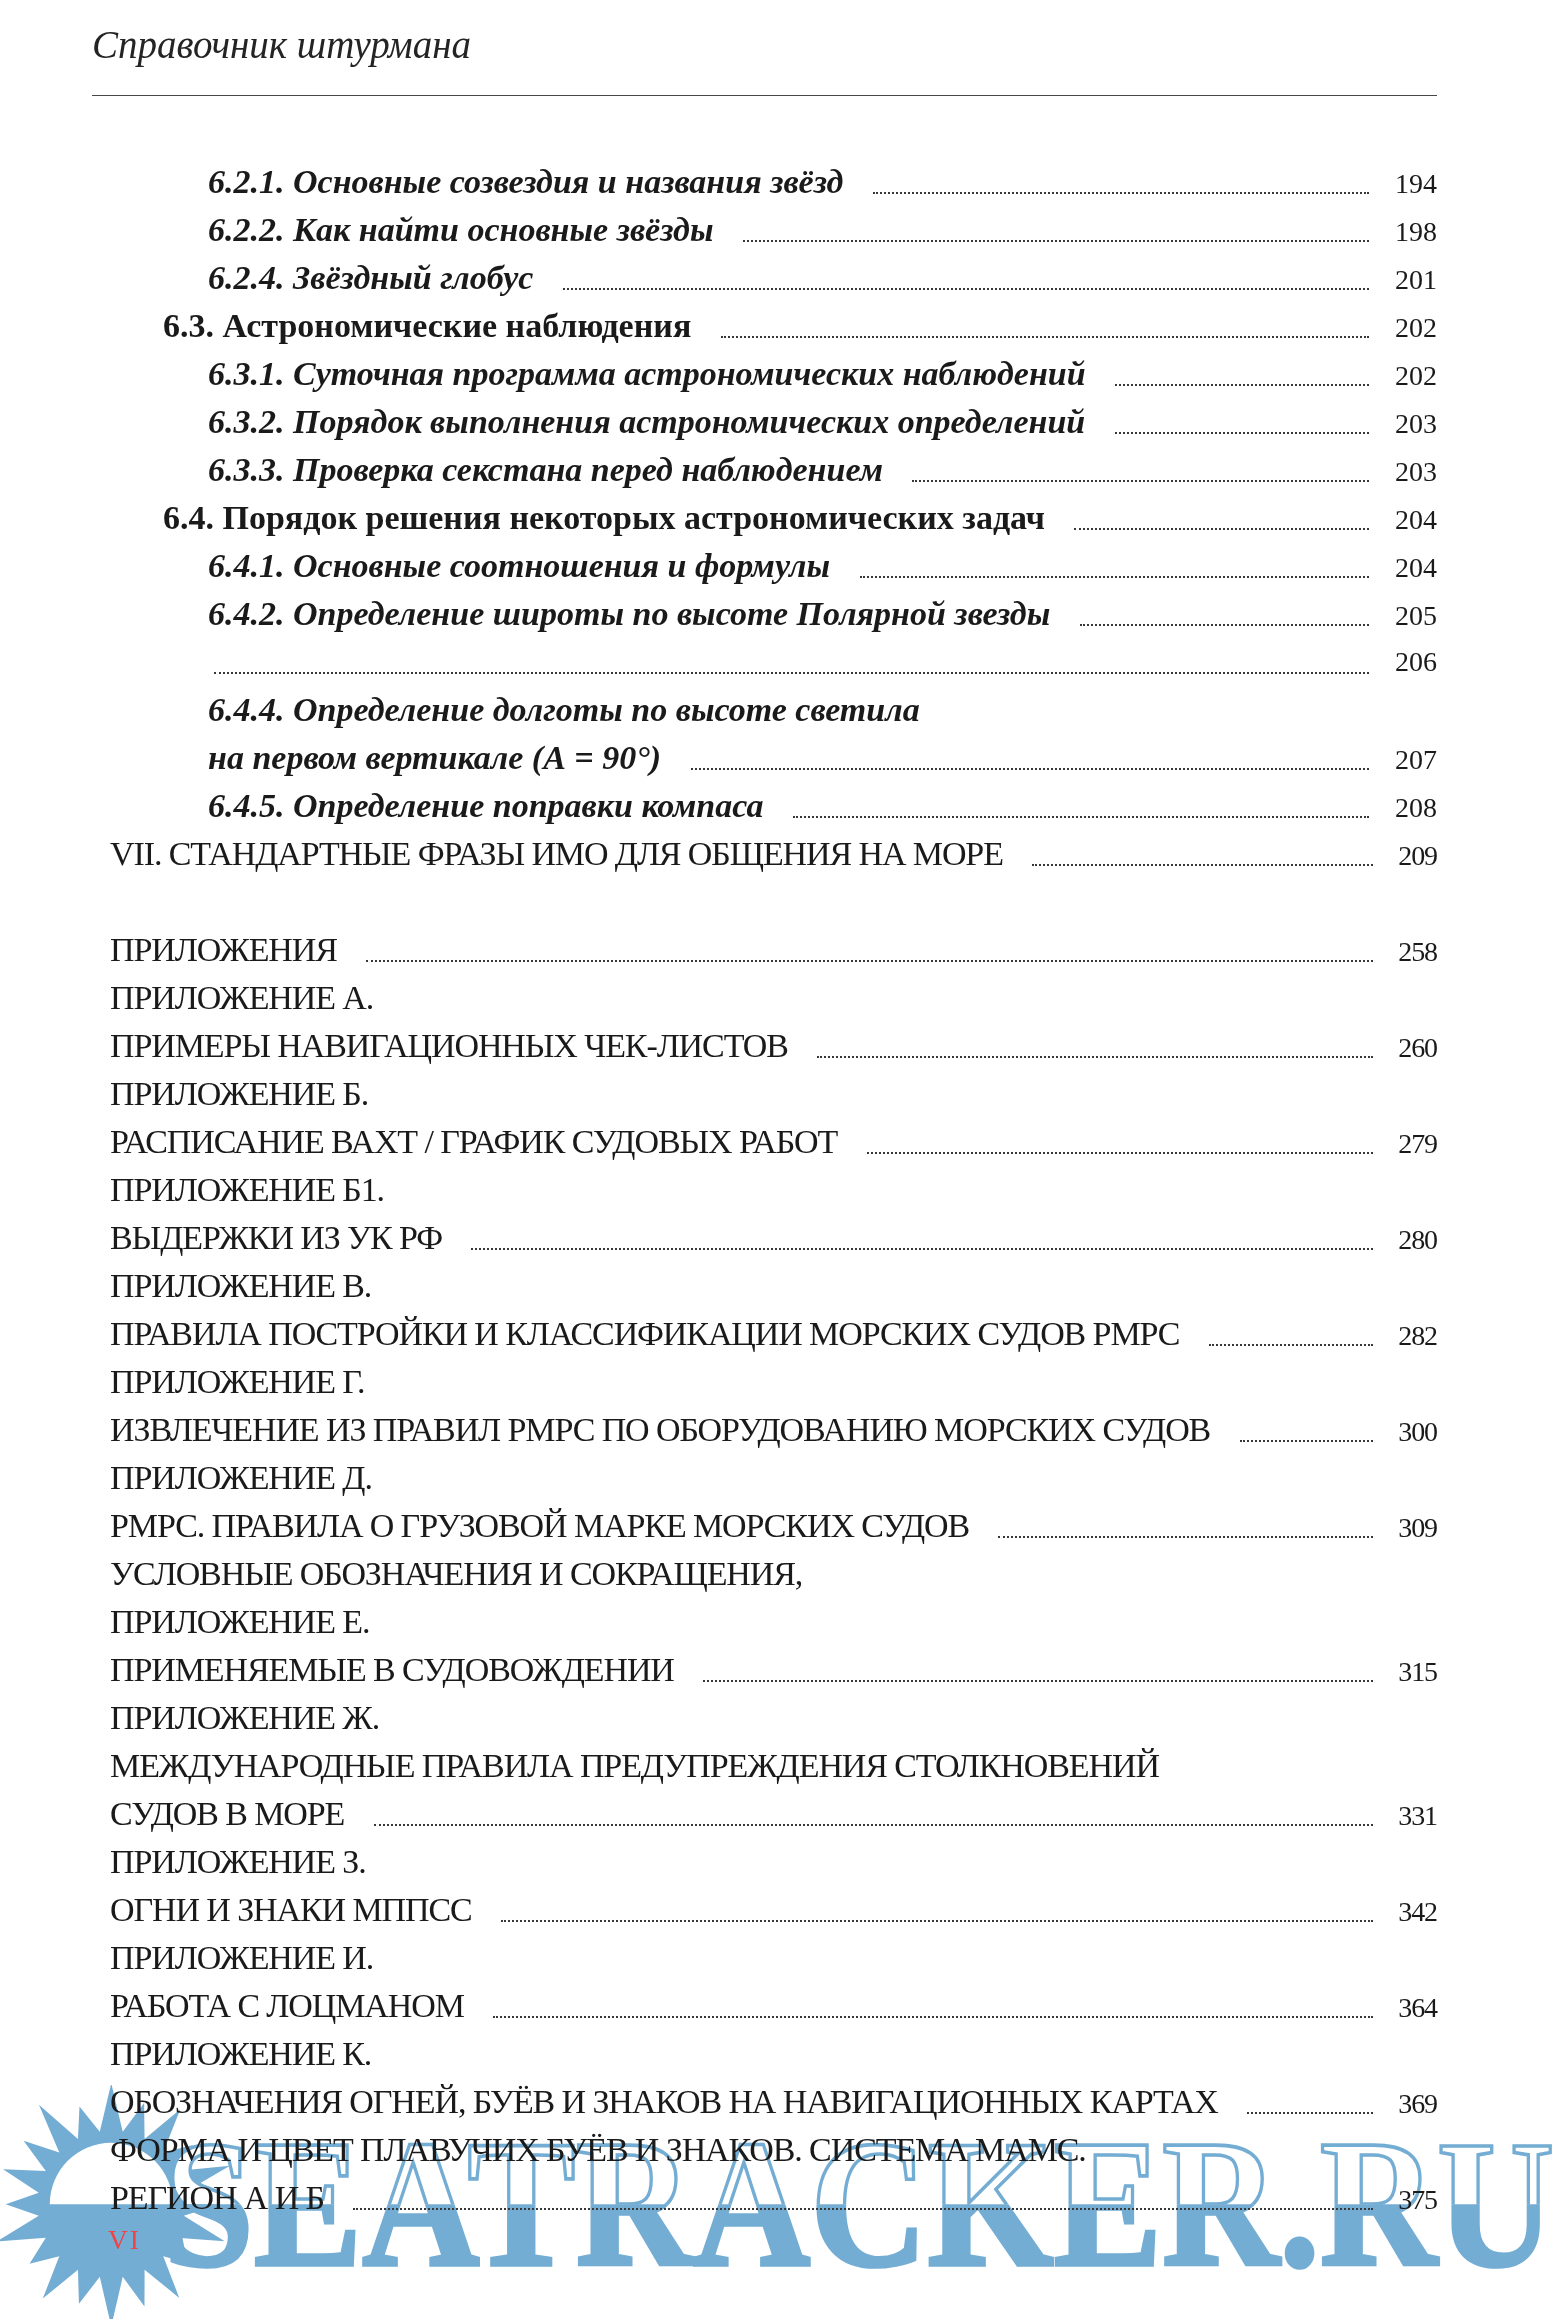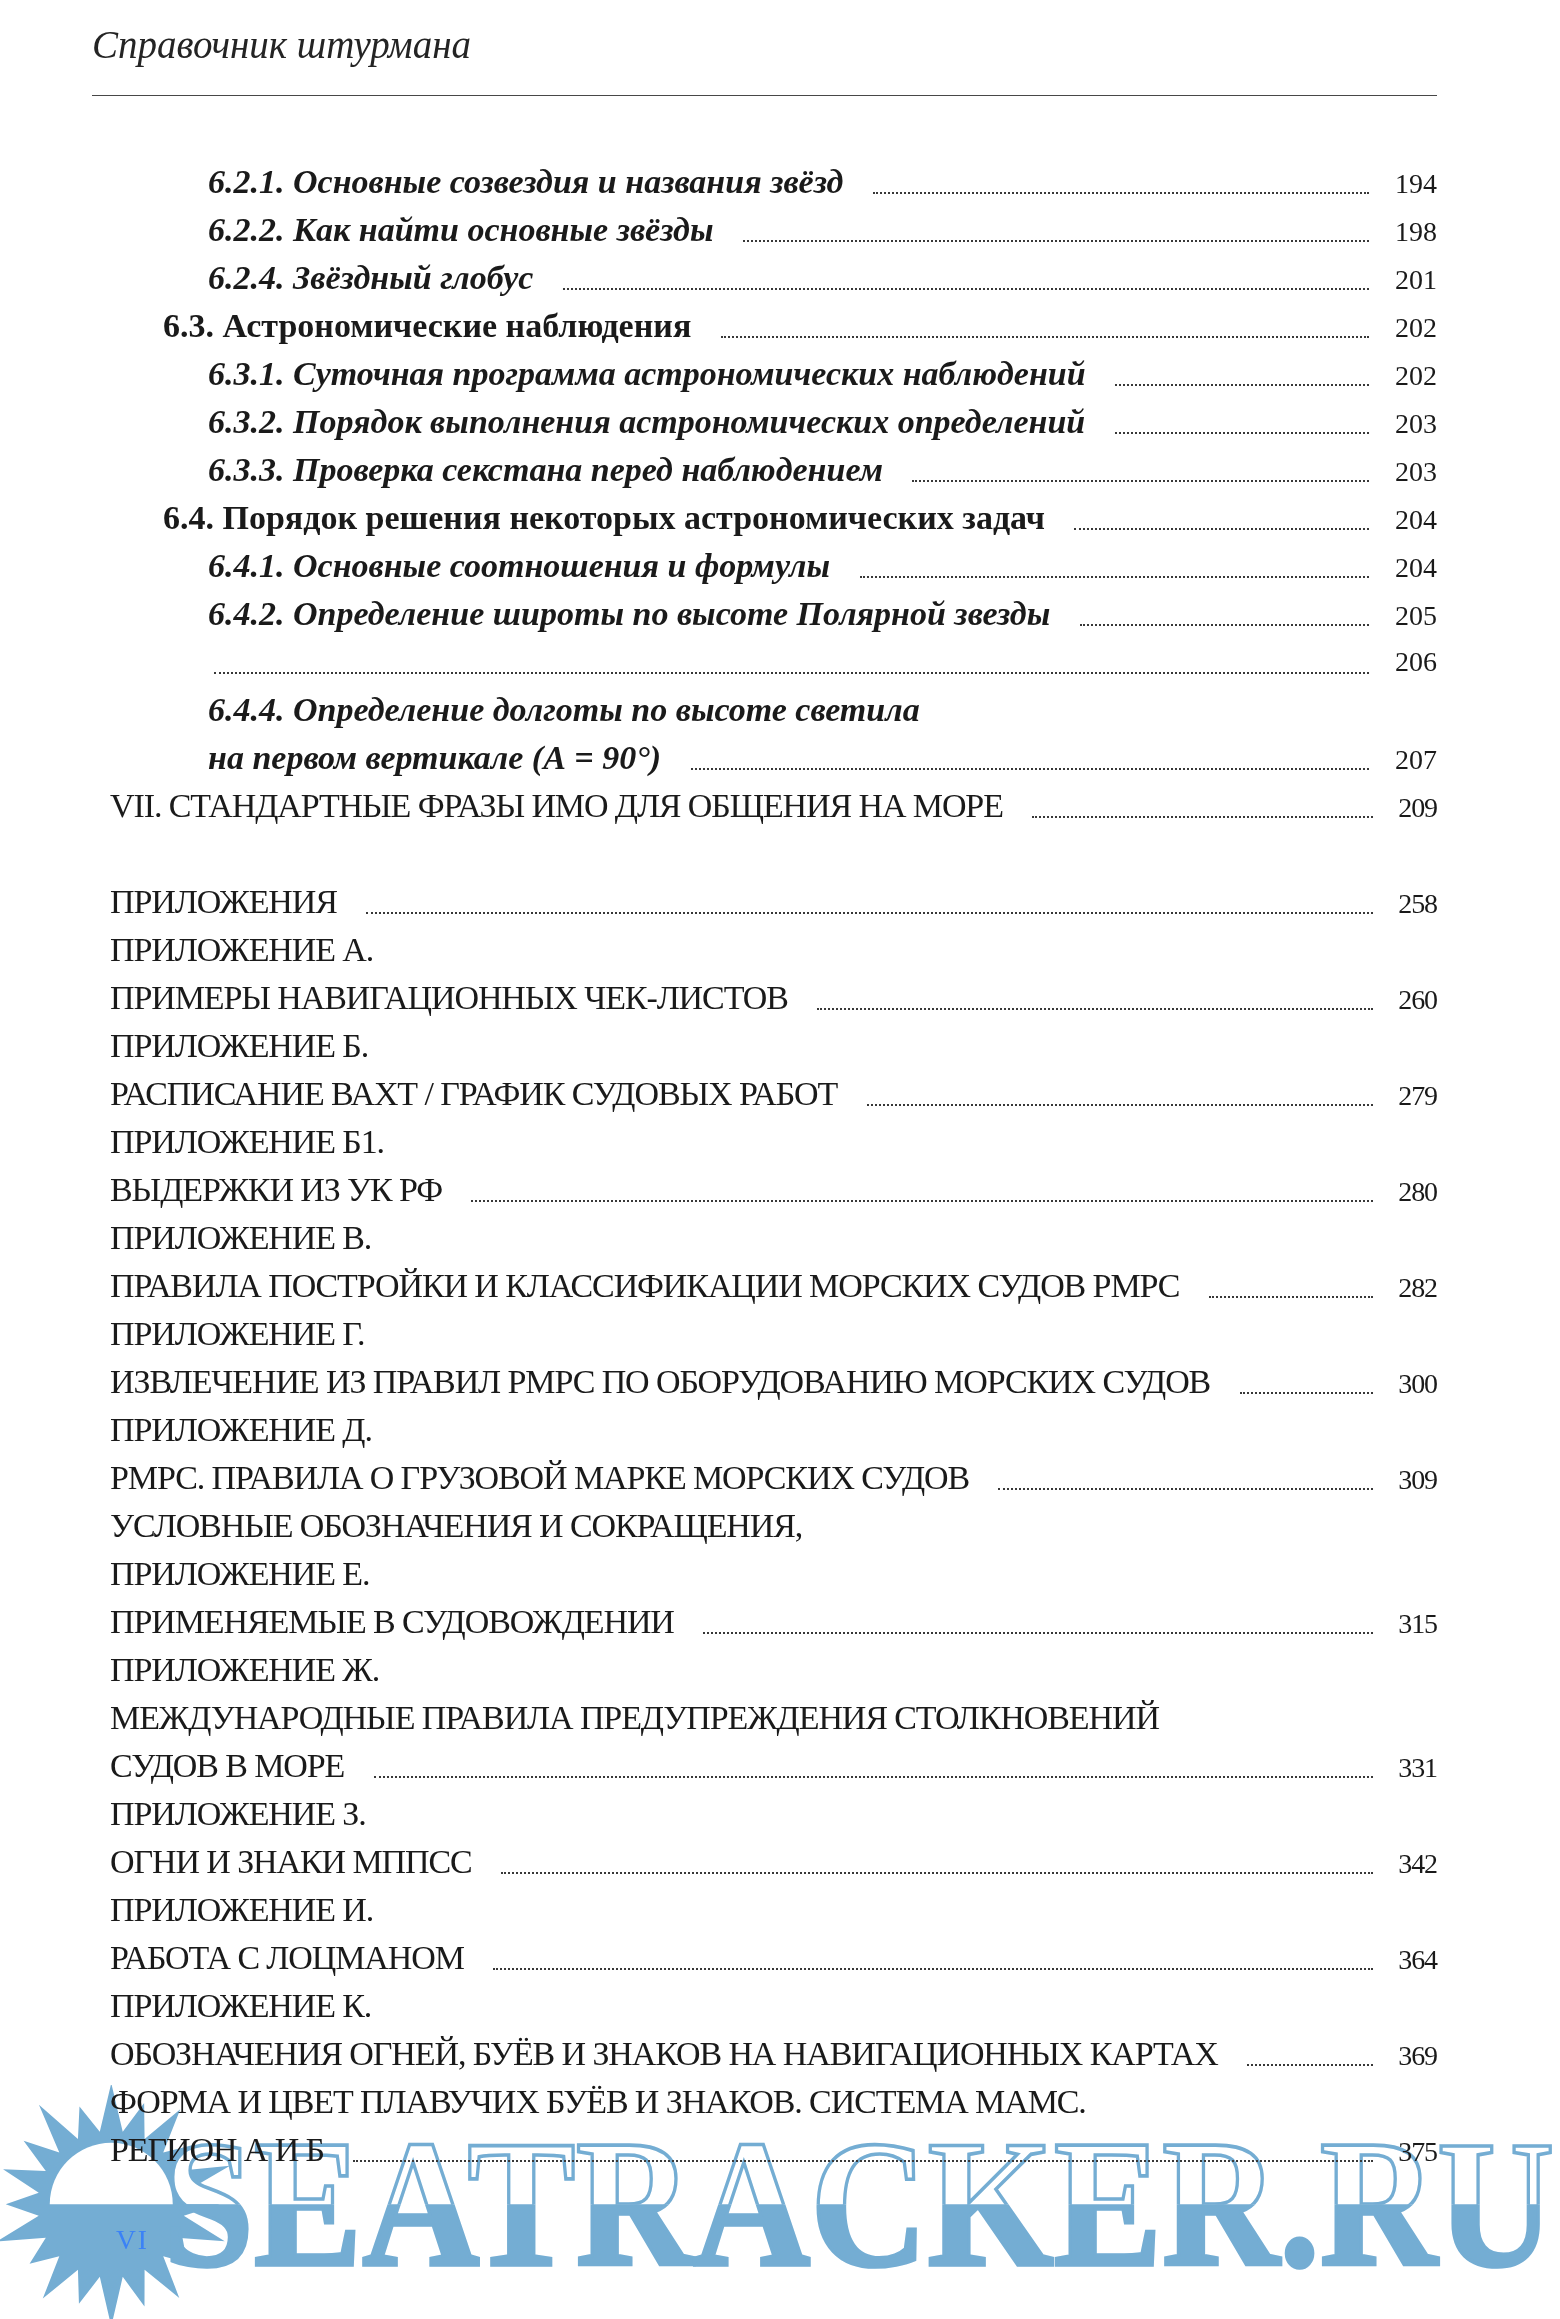--- a/index.html
+++ b/index.html
@@ -22,22 +22,22 @@
     flex:1 1 0;min-width:0;align-self:flex-end;height:0;
     border-bottom:2.8px dotted #383838;margin:0 2.8px 12px 6.4px;
   }
   .lvl1{padding-left:110px;font-size:34px;letter-spacing:-1.1px;}
   .lvl2{padding-left:163px;font-size:34px;font-weight:bold;}
   .lvl3{padding-left:208px;font-size:34px;font-weight:bold;}
   .it .t{font-style:italic;}
   .gap{margin-top:48px;}
   
   .folio{
-    position:absolute;left:116px;top:2224px;
-    font-size:27.5px;color:#3b82f6;letter-spacing:1.8px;
+    position:absolute;left:108px;top:2224px;
+    font-size:27.5px;color:#ef4444;letter-spacing:1.8px;
   }
   
   .watermark{position:absolute;left:0;top:2085px;width:1560px;height:235px;}
 </style>
 </head>
 <body>
 
 <div class="page">
 
   <svg class="watermark" viewBox="0 0 1699 256" aria-hidden="true">
@@ -116,20 +116,25 @@
   </div>
       <div class="row lvl3 it">
     <span class="t">6.4.4. Определение долготы по высоте светила</span>
 
   </div>
       <div class="row lvl3 it">
     <span class="t">на первом вертикале (А = 90°)</span>
     <span class="leader"></span>
     <span class="pg">207</span>
   </div>
+      <div class="row lvl3 it">
+    <span class="t">6.4.5. Определение поправки компаса</span>
+    <span class="leader"></span>
+    <span class="pg">208</span>
+  </div>
       <div class="row lvl1">
     <span class="t">VII. СТАНДАРТНЫЕ ФРАЗЫ ИМО ДЛЯ ОБЩЕНИЯ НА МОРЕ</span>
     <span class="leader"></span>
     <span class="pg">209</span>
   </div>
       <div class="row lvl1 gap">
     <span class="t">ПРИЛОЖЕНИЯ</span>
     <span class="leader"></span>
     <span class="pg">258</span>
   </div>

